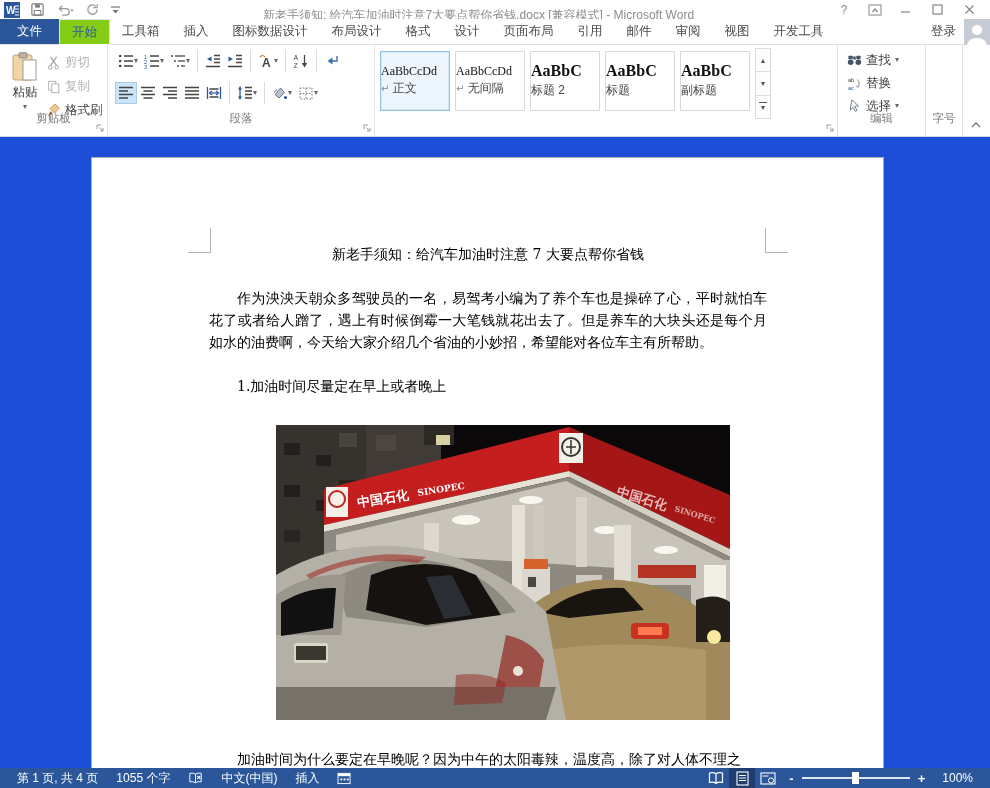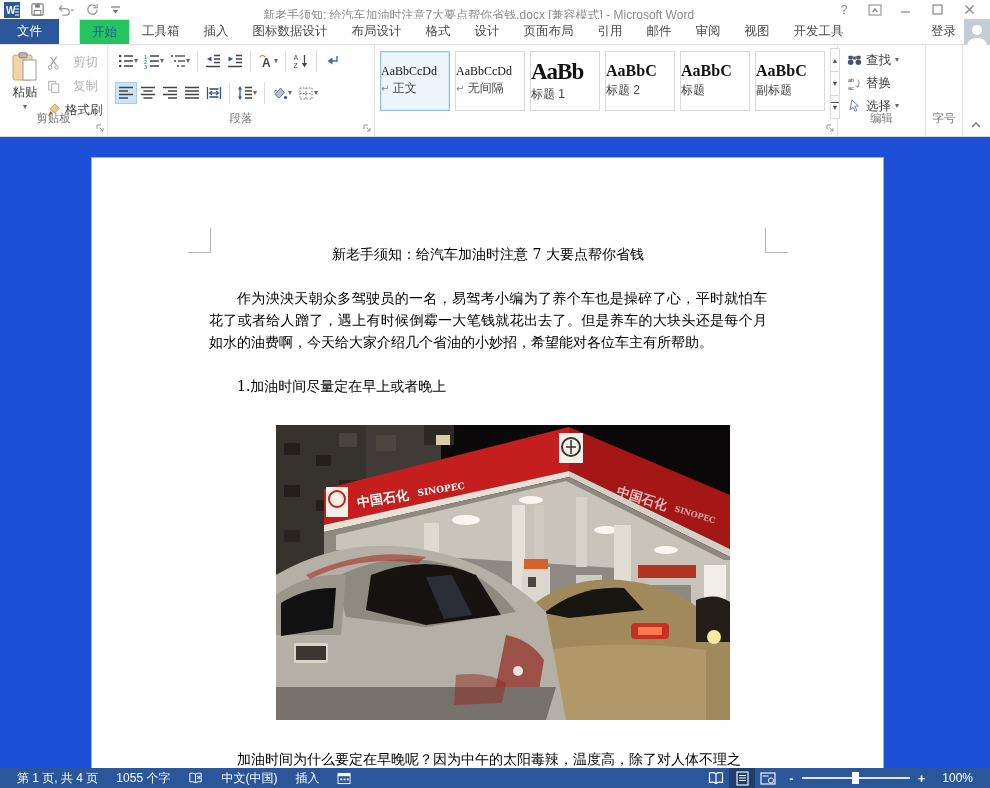--- a/index.html
+++ b/index.html
@@ -16,37 +16,37 @@
   .win-controls { display:flex; align-items:center; gap:16px; padding-right:6px;
                   color:#868686; font-size:12px; }
   .win-controls .wc { width:16px; text-align:center; cursor:default; }
 
   
   .tabrow { height:26px; display:flex; align-items:stretch; background:#fff;
             border-bottom:1px solid #e1e1e1; position:relative; }
   .tab-file { background:#2b579a; color:#fff; font-size:12.5px; padding:0 17px;
               display:flex; align-items:center; }
   .tab { color:#4a4a4a; font-size:12.5px; padding:0 12px; display:flex; align-items:center; }
-  .tab.active { color:#2b579a; background:#22c55e; border:1px solid #e1e1e1; border-bottom-color:#fff;
-                margin-bottom:-1px;margin-left:20px; }
+  .tab.active { color:#2b579a; background:#84cc16; border:1px solid #e1e1e1; border-bottom-color:#fff;
+                margin-bottom:-1px; }
   .tab-spacer { flex:1; }
   .signin { color:#444; font-size:12.5px; display:flex; align-items:center; padding:0 8px; }
   .avatar { width:26px; height:26px; background:#c6ccd4; display:flex; align-items:flex-end;
             justify-content:center; overflow:hidden; }
 
   
   .ribbon { height:92px; background:#fff; border-bottom:1px solid #d8d8d8;
             display:flex; position:relative; }
   .rgroup { position:relative; border-right:1px solid #e3e3e3; padding:3px 3px 17px 3px; }
   .rgroup-label { position:absolute; bottom:10px; left:0; right:0; text-align:center;
                   font-size:11.5px; color:#7a7a7a; }
   .launcher { position:absolute; right:2px; bottom:3px; }
   .dd { font-size:8px; color:#666; line-height:1; }
   .btxt { font-size:12.5px; color:#3d3d3d; }
-  .btxt.disabled { color:#b3b3b3;margin-left:8px; }
+  .btxt.disabled { color:#b3b3b3; }
 
   
   .g-clipboard { width:108px; display:flex; }
   .paste-btn { width:44px; display:flex; flex-direction:column; align-items:center;
                padding-top:4px; gap:2px; }
   .clip-col { display:flex; flex-direction:column; justify-content:flex-start; padding-top:6px; gap:6px; }
   .clip-row { display:flex; align-items:center; gap:4px; height:18px; }
 
   
   .g-paragraph { width:267px; }
@@ -383,24 +383,20 @@
 
   <div class="rgroup g-styles">
     <div class="styles-gallery">
       <div class="style-item selected">
         <span class="sprev small">AaBbCcDd</span>
         <span class="sname"><span class="retmark">↵</span> <span>正文</span></span>
       </div>
       <div class="style-item">
         <span class="sprev small">AaBbCcDd</span>
         <span class="sname"><span class="retmark">↵</span> <span>无间隔</span></span>
-      </div>
-      <div class="style-item">
-        <span class="sprev xl">AaBb</span>
-        <span class="sname">标题 1</span>
       </div>
       <div class="style-item">
         <span class="sprev lg">AaBbC</span>
         <span class="sname">标题 2</span>
       </div>
       <div class="style-item">
         <span class="sprev lg">AaBbC</span>
         <span class="sname">标题</span>
       </div>
       <div class="style-item">

